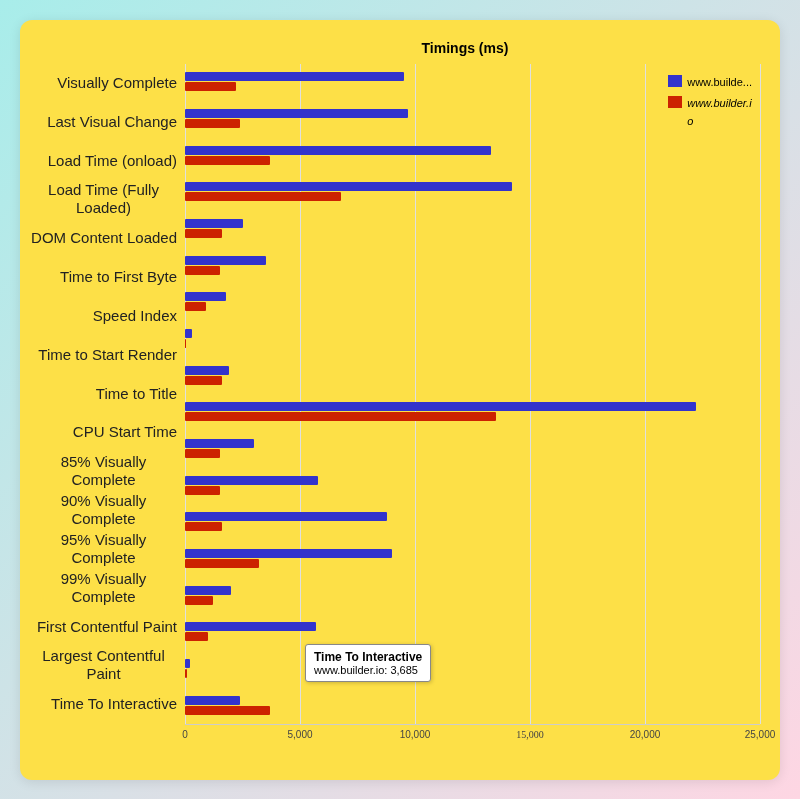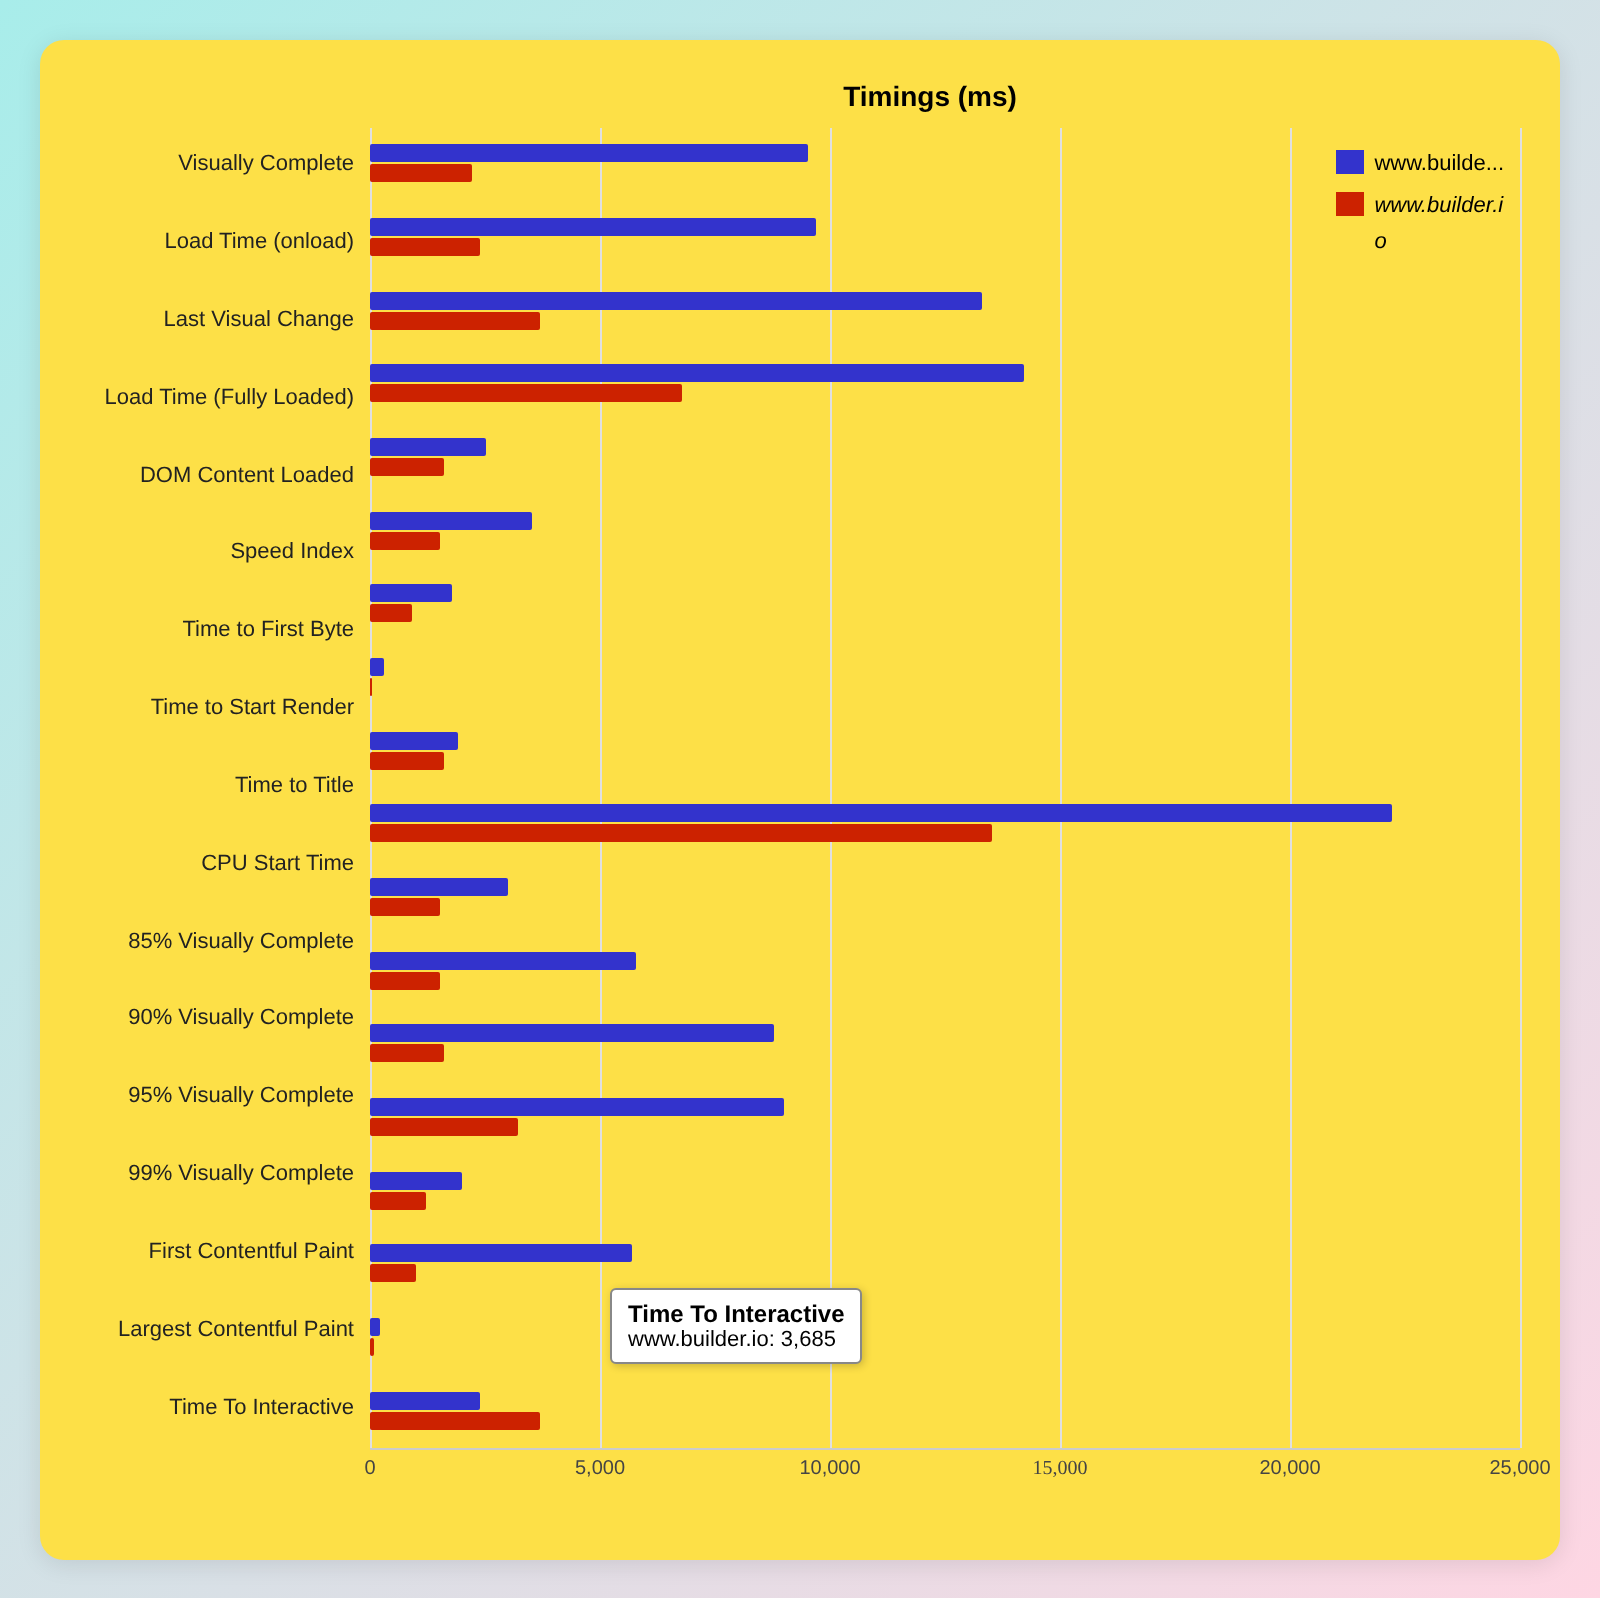--- a/index.html
+++ b/index.html
@@ -35,21 +35,21 @@
     }
     .y-labels {
       width: 155px;
       flex-shrink: 0;
       display: flex;
       flex-direction: column;
       justify-content: space-around;
       padding-bottom: 30px;
     }
     .y-label {
-      font-size: 11px;
+      font-size: 15px;
       text-align: center;
       padding-right: 8px;
       color: #222;
       line-height: 1.2;
       flex: 1;
       display: flex;
       align-items: center;
       justify-content: flex-end;
     }
     .chart-area {
@@ -150,26 +150,26 @@
     }
   </style>
 </head>
 <body>
 
 <div class="chart-container">
   <div class="chart-title">Timings (ms)</div>
   <div class="chart-body">
     <div class="y-labels" id="y-labels">
         <div class="y-label">Visually Complete</div>
+        <div class="y-label">Last Visual Change</div>
         <div class="y-label">Load Time (onload)</div>
-        <div class="y-label">Last Visual Change</div>
         <div class="y-label">Load Time (Fully Loaded)</div>
         <div class="y-label">DOM Content Loaded</div>
+        <div class="y-label">Time to First Byte</div>
         <div class="y-label">Speed Index</div>
-        <div class="y-label">Time to First Byte</div>
         <div class="y-label">Time to Start Render</div>
         <div class="y-label">Time to Title</div>
         <div class="y-label">CPU Start Time</div>
         <div class="y-label">85% Visually Complete</div>
         <div class="y-label">90% Visually Complete</div>
         <div class="y-label">95% Visually Complete</div>
         <div class="y-label">99% Visually Complete</div>
         <div class="y-label">First Contentful Paint</div>
         <div class="y-label">Largest Contentful Paint</div>
         <div class="y-label">Time To Interactive</div>

